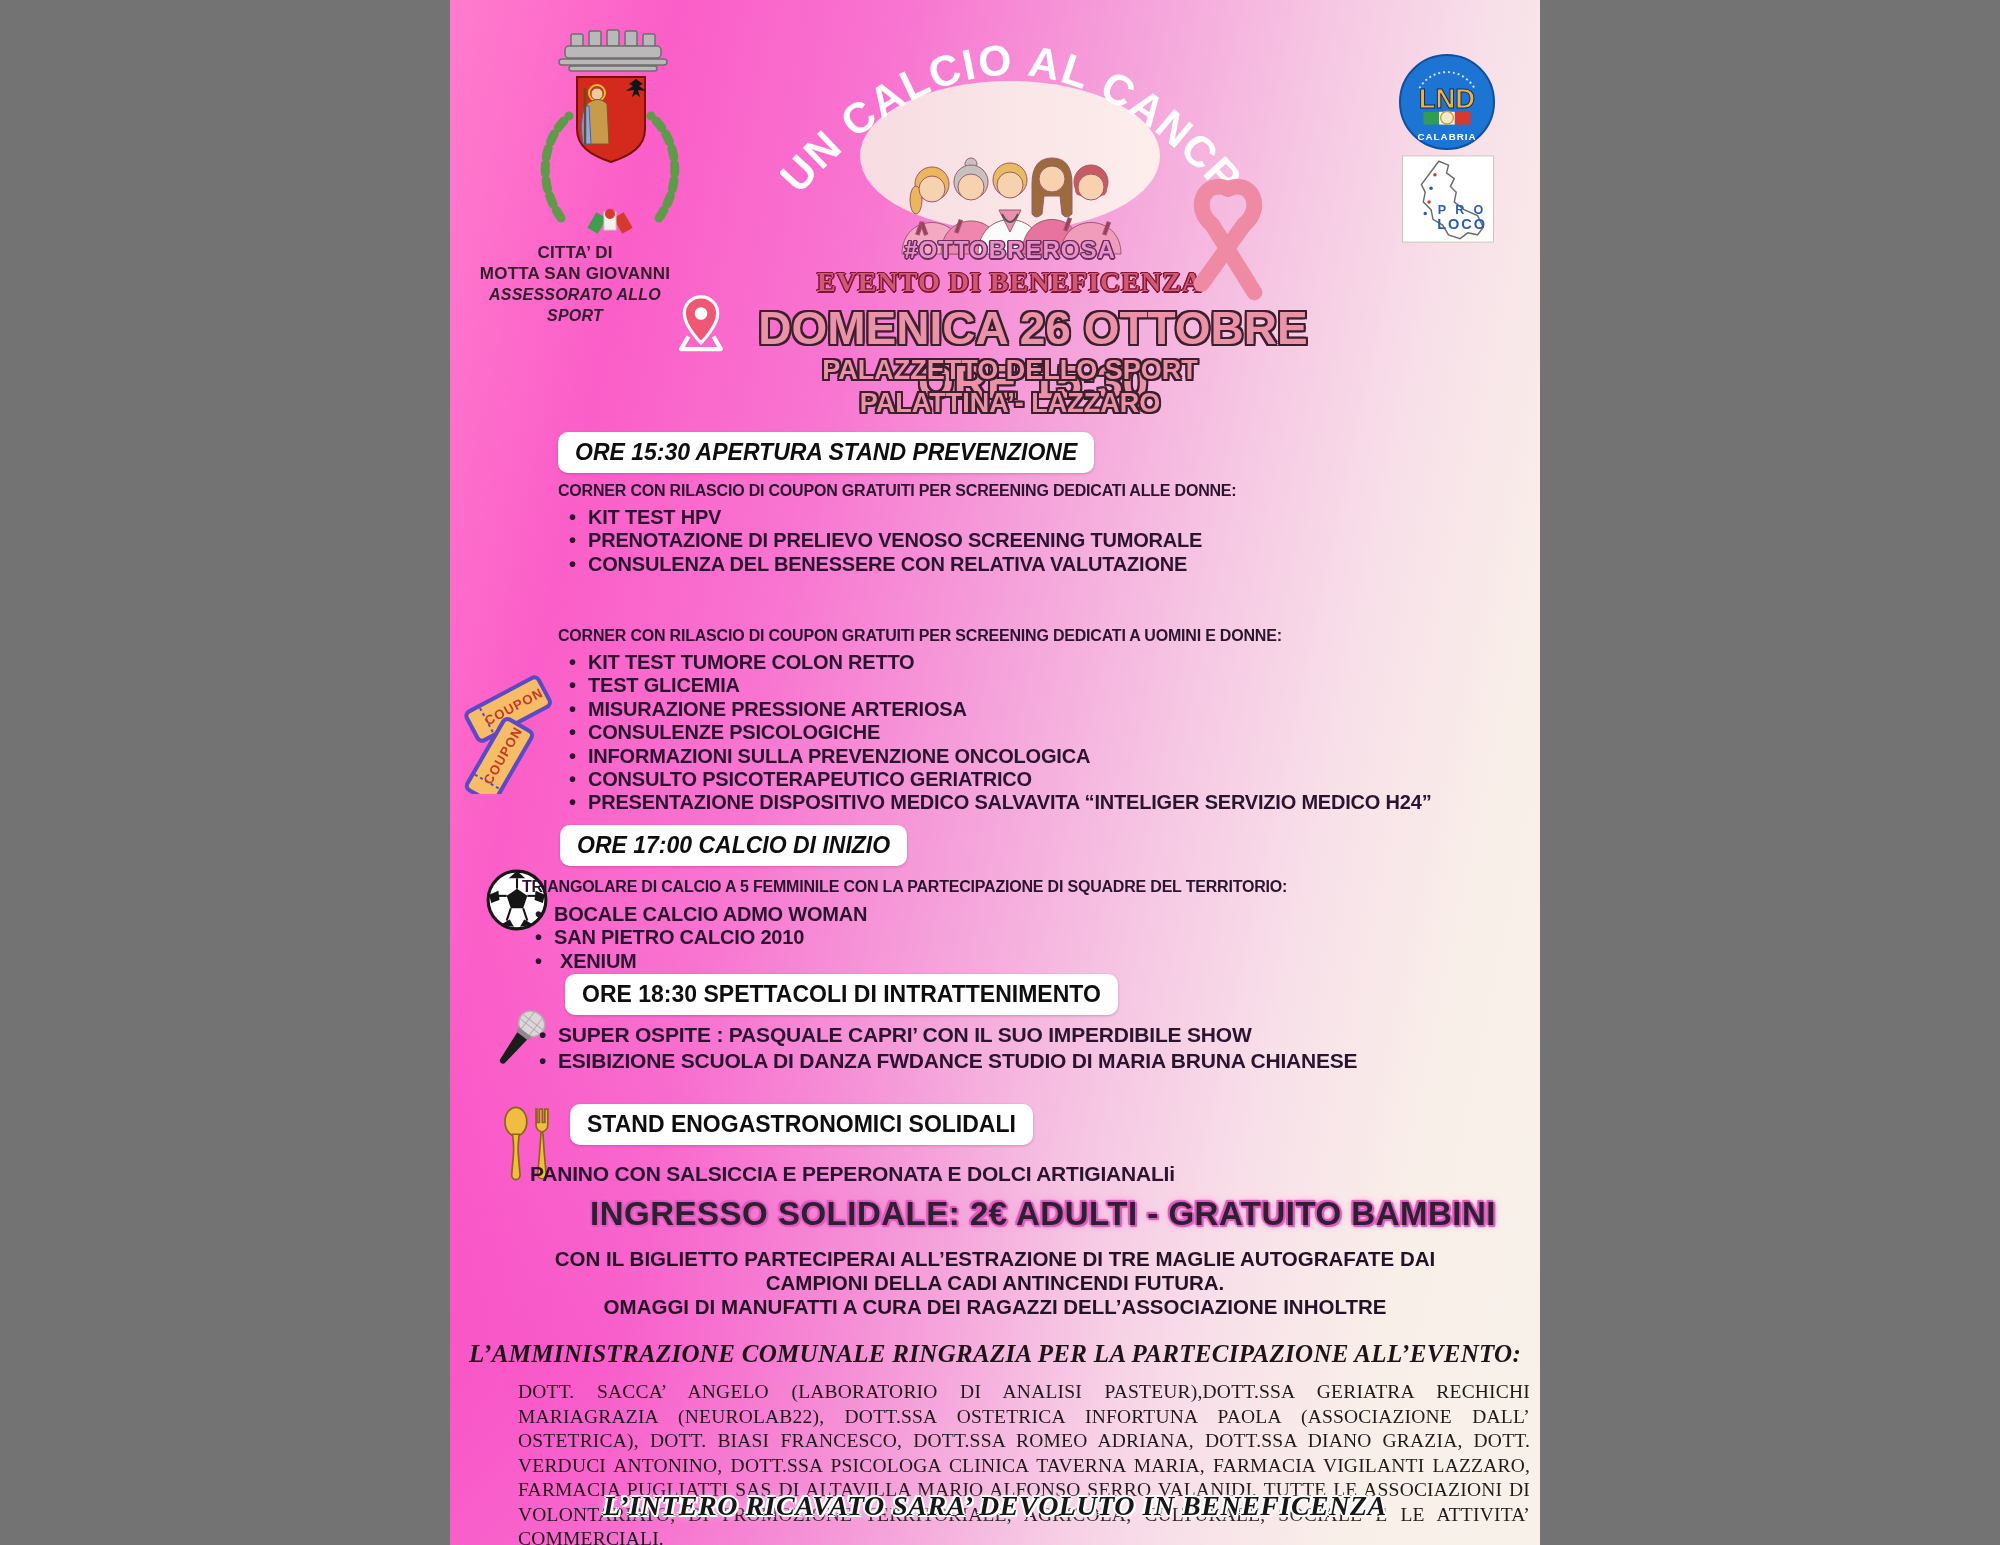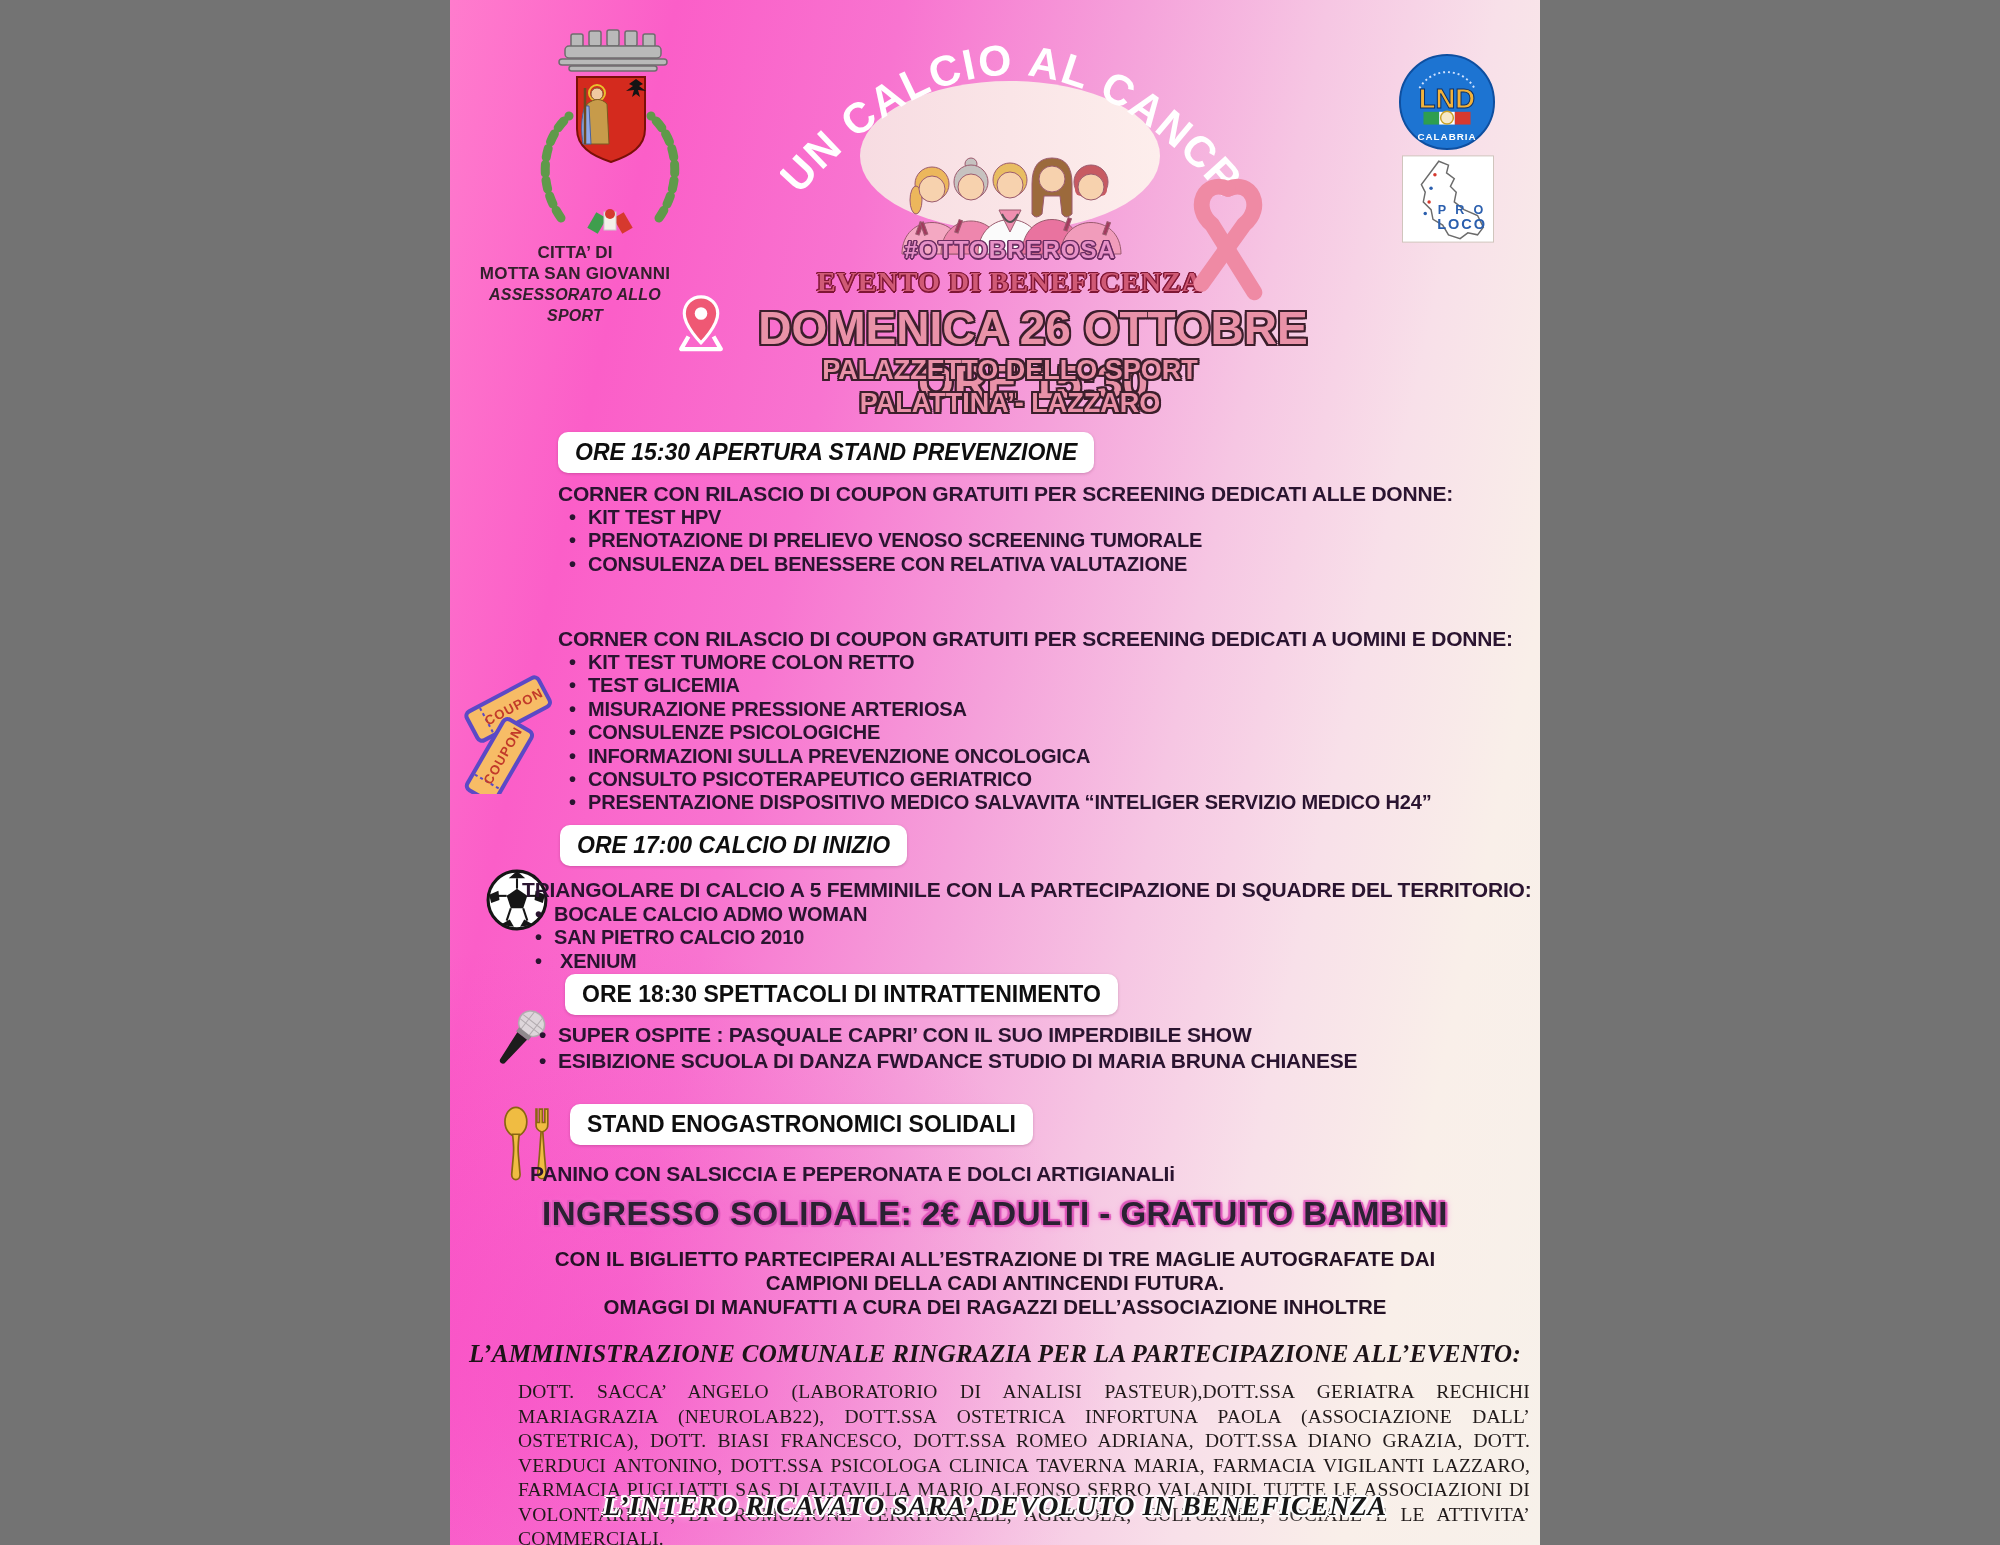--- a/index.html
+++ b/index.html
@@ -16,21 +16,21 @@
   .hashtag{font-weight:bold;font-size:24px;letter-spacing:1px;color:#e791c7;
     text-shadow:1.5px 0 0 #6b2d62,-1.5px 0 0 #6b2d62,0 1.5px 0 #6b2d62,0 -1.5px 0 #6b2d62,1px 1px 0 #6b2d62,-1px -1px 0 #6b2d62,1px -1px 0 #6b2d62,-1px 1px 0 #6b2d62;}
   .evento{font-family:"Liberation Serif",serif;font-weight:bold;font-size:28px;letter-spacing:1px;color:#d05a76;
     text-shadow:1.5px 0 0 #801735,-1.5px 0 0 #801735,0 1.5px 0 #801735,0 -1.5px 0 #801735,1px 1px 0 #801735,-1px -1px 0 #801735;}
   .outlinepink{color:#e992a8;font-weight:bold;
     text-shadow:2px 0 0 #3c1f2c,-2px 0 0 #3c1f2c,0 2px 0 #3c1f2c,0 -2px 0 #3c1f2c,2px 2px 0 #3c1f2c,-2px -2px 0 #3c1f2c,2px -2px 0 #3c1f2c,-2px 2px 0 #3c1f2c;}
   .dateline{font-size:46px;letter-spacing:0;}
   .venueline{font-size:27px;}
   .hdr-box{display:inline-block;background:#ffffff;border-radius:10px;padding:7px 17px;font-weight:bold;font-size:23px;color:#0e0e0e;box-shadow:0 1px 3px rgba(90,20,60,.25);white-space:nowrap;}
   .hdr-it{font-style:italic;}
-  .body-text{font-weight:bold;color:#2a1430;font-size:21px;letter-spacing:-.2px;white-space:nowrap;}
+  .body-text{font-weight:bold;color:#2a1430;font-size:16px;letter-spacing:-.2px;white-space:nowrap;}
   ul.bullets{list-style:none;margin:0;padding:0;font-weight:bold;color:#2a1430;font-size:20px;letter-spacing:-.2px;}
   ul.bullets li{position:relative;padding-left:26px;line-height:23.4px;white-space:nowrap;}
   ul.bullets li::before{content:"•";position:absolute;left:7px;}
   ul.bullets.sp li{line-height:26px;font-size:21px;}
   .admission{font-weight:bold;font-size:33px;letter-spacing:.5px;color:#2b2133;
     text-shadow:2px 0 1px #df5abc,-2px 0 1px #df5abc,0 2px 1px #df5abc,0 -2px 1px #df5abc,2px 2px 1px #df5abc,-2px -2px 1px #df5abc,0 0 7px #ff74d6;}
   .raffle{font-weight:bold;color:#241226;font-size:20.5px;line-height:24px;}
   .thanks-h{font-family:"Liberation Serif",serif;font-style:italic;font-weight:bold;font-size:25px;color:#1d1418;letter-spacing:.3px;}
   .thanks-b{font-family:"Liberation Serif",serif;font-size:19.5px;line-height:24.5px;color:#201a1a;text-align:justify;letter-spacing:.2px;}
   .footer-line{font-family:"Liberation Serif",serif;font-weight:bold;font-size:28px;color:#171717;letter-spacing:.5px;
@@ -250,21 +250,21 @@
     </div>
     <svg class="abs" style="left:40px;top:1104px;" width="82" height="84" viewBox="0 0 80 100">
       <g fill="#f0bc42" stroke="#8a6512" stroke-width="2">
         <ellipse cx="22" cy="21" rx="13" ry="17"></ellipse>
         <path d="M18 36 c1 9 2 15 1 25 l-2 23 a5 6 0 0 0 10 0 l-2 -23 c-1 -10 0 -16 1 -25 z"></path>
         <path d="M46 6 v18 a9 9 0 0 0 6 9 l-2 28 -2 22 a5 6 0 0 0 10 0 l-2 -22 -2 -28 a9 9 0 0 0 6 -9 V6 h-3.5 v16 h-3 V6 h-3.5 v16 h-3 V6 z"></path>
       </g>
     </svg>
     <div class="abs body-text" style="left:80px;top:1162px;font-size:21px;">PANINO CON SALSICCIA E PEPERONATA E DOLCI ARTIGIANALIi</div>
 
-    <div class="abs center admission" style="left:0;top:1195px;width:1090px;">INGRESSO SOLIDALE: 2€ ADULTI - GRATUITO BAMBINI</div>
+    <div class="abs center admission" style="left:0;top:1195px;width:1090px;padding-left:48px;">INGRESSO SOLIDALE: 2€ ADULTI - GRATUITO BAMBINI</div>
 
     <div class="abs center raffle" style="left:65px;top:1247px;width:960px;">
       <div>CON IL BIGLIETTO PARTECIPERAI ALL’ESTRAZIONE DI TRE MAGLIE AUTOGRAFATE DAI CAMPIONI DELLA CADI ANTINCENDI FUTURA.</div>
       <div>OMAGGI DI MANUFATTI A CURA DEI RAGAZZI DELL’ASSOCIAZIONE INHOLTRE</div>
     </div>
 
     <div class="abs center thanks-h" style="left:0;top:1340px;width:1090px;">L’AMMINISTRAZIONE COMUNALE RINGRAZIA PER LA PARTECIPAZIONE ALL’EVENTO:</div>
     <div class="abs thanks-b" style="left:68px;top:1380px;width:1012px;">DOTT. SACCA’ ANGELO (LABORATORIO DI ANALISI PASTEUR),DOTT.SSA GERIATRA RECHICHI MARIAGRAZIA (NEUROLAB22), DOTT.SSA OSTETRICA INFORTUNA PAOLA (ASSOCIAZIONE DALL’ OSTETRICA), DOTT. BIASI FRANCESCO, DOTT.SSA ROMEO ADRIANA, DOTT.SSA DIANO GRAZIA, DOTT. VERDUCI ANTONINO, DOTT.SSA PSICOLOGA CLINICA TAVERNA MARIA, FARMACIA VIGILANTI LAZZARO, FARMACIA PUGLIATTI SAS DI ALTAVILLA  MARIO ALFONSO SERRO VALANIDI, TUTTE LE ASSOCIAZIONI DI VOLONTARIATO, DI PROMOZIONE TERRITORIALE, AGRICOLA, CULTURALE, SOCIALE E LE ATTIVITA’ COMMERCIALI.</div>
 
     <div class="abs center footer-line" style="left:0;top:1490px;width:1090px;">L’INTERO RICAVATO SARA’ DEVOLUTO IN BENEFICENZA</div>

